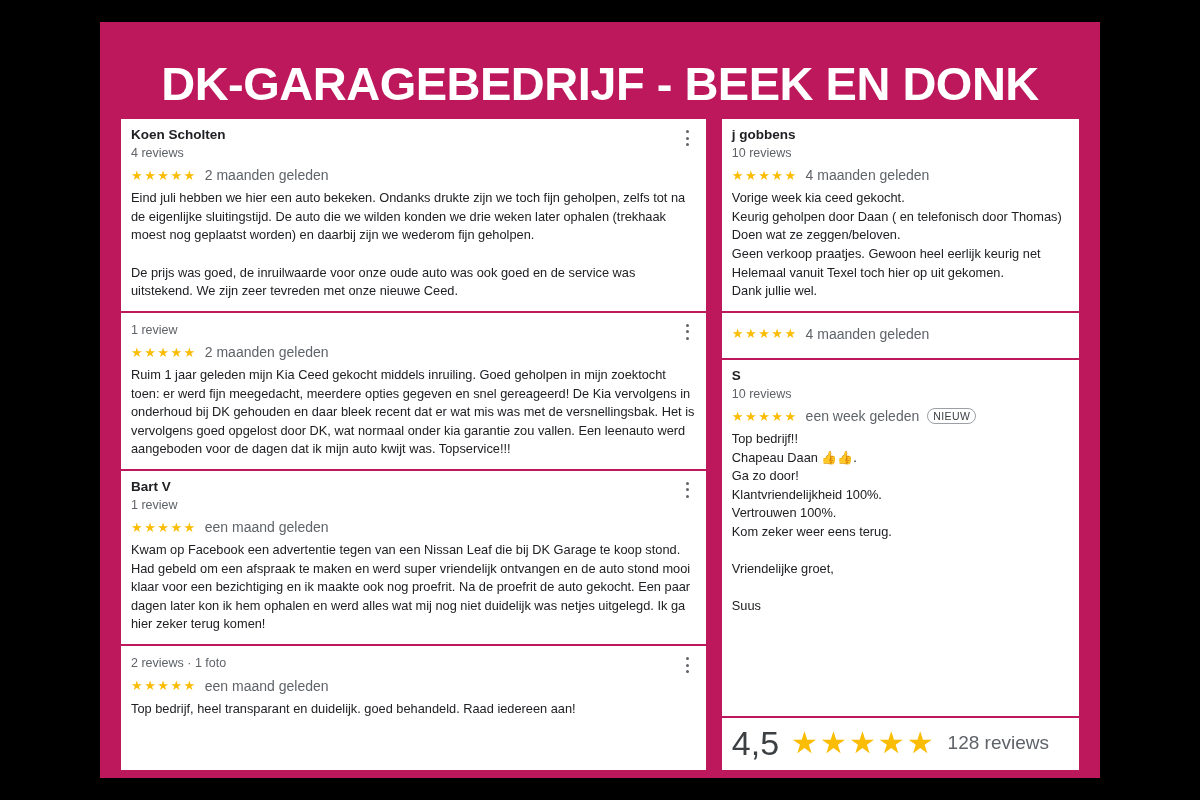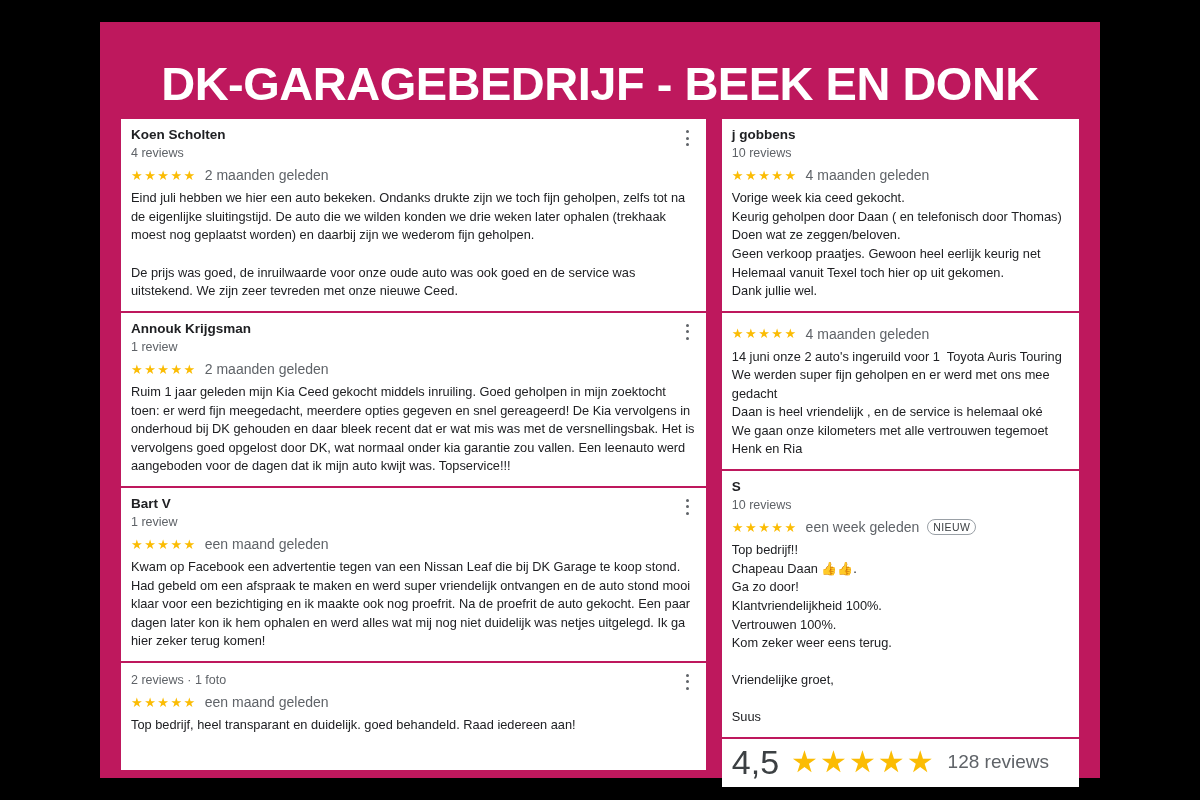--- a/index.html
+++ b/index.html
@@ -188,21 +188,20 @@
 
 De prijs was goed, de inruilwaarde voor onze oude auto was ook goed en de service was uitstekend. We zijn zeer tevreden met onze nieuwe Ceed.</div>
         </div>
 
         <div class="card">
           <div class="kebab">
               <span></span>
               <span></span>
               <span></span>
             </div>
-          <div class="rev-name">Annouk Krijgsman</div>
           <div class="rev-count">1 review</div>
           <div class="rating-row">
             <span class="stars">★★★★★</span>
             <span class="when">2 maanden geleden</span>
           </div>
           <div class="rev-body">Ruim 1 jaar geleden mijn Kia Ceed gekocht middels inruiling. Goed geholpen in mijn zoektocht toen: er werd fijn meegedacht, meerdere opties gegeven en snel gereageerd! De Kia vervolgens in onderhoud bij DK gehouden en daar bleek recent dat er wat mis was met de versnellingsbak. Het is vervolgens goed opgelost door DK, wat normaal onder kia garantie zou vallen. Een leenauto werd aangeboden voor de dagen dat ik mijn auto kwijt was. Topservice!!!</div>
         </div>
 
         <div class="card">
           <div class="kebab">
@@ -250,25 +249,20 @@
 Geen verkoop praatjes. Gewoon heel eerlijk keurig net
 Helemaal vanuit Texel toch hier op uit gekomen.
 Dank jullie wel.</div>
         </div>
 
         <div class="card">
           <div class="rating-row">
             <span class="stars">★★★★★</span>
             <span class="when">4 maanden geleden</span>
           </div>
-          <div class="rev-body">14 juni onze 2 auto's ingeruild voor 1  Toyota Auris Touring
-We werden super fijn geholpen en er werd met ons mee gedacht
-Daan is heel vriendelijk , en de service is helemaal oké
-We gaan onze kilometers met alle vertrouwen tegemoet
-Henk en Ria</div>
         </div>
 
         <div class="card grow">
           <div class="rev-name">S</div>
           <div class="rev-count">10 reviews</div>
           <div class="rating-row">
             <span class="stars">★★★★★</span>
             <span class="when">een week geleden</span>
             <span class="newbadge">NIEUW</span>
           </div>

